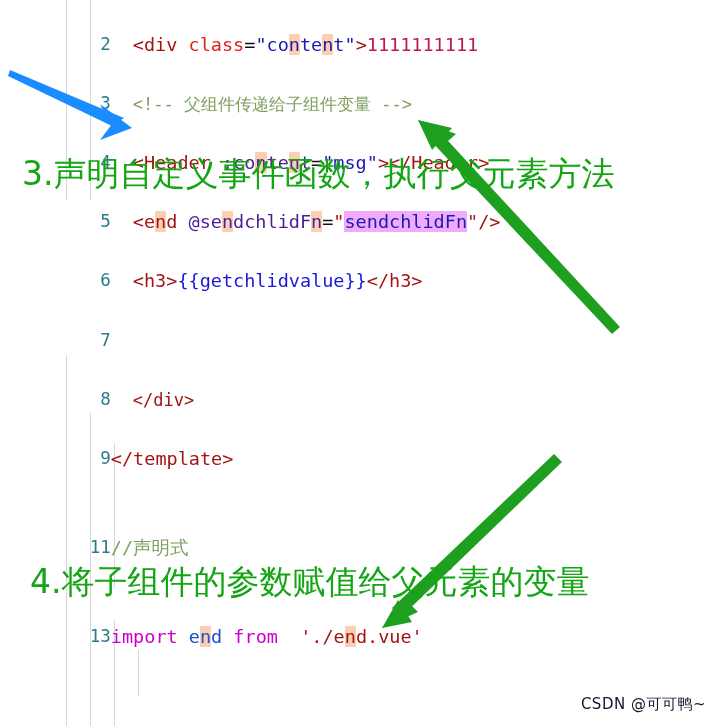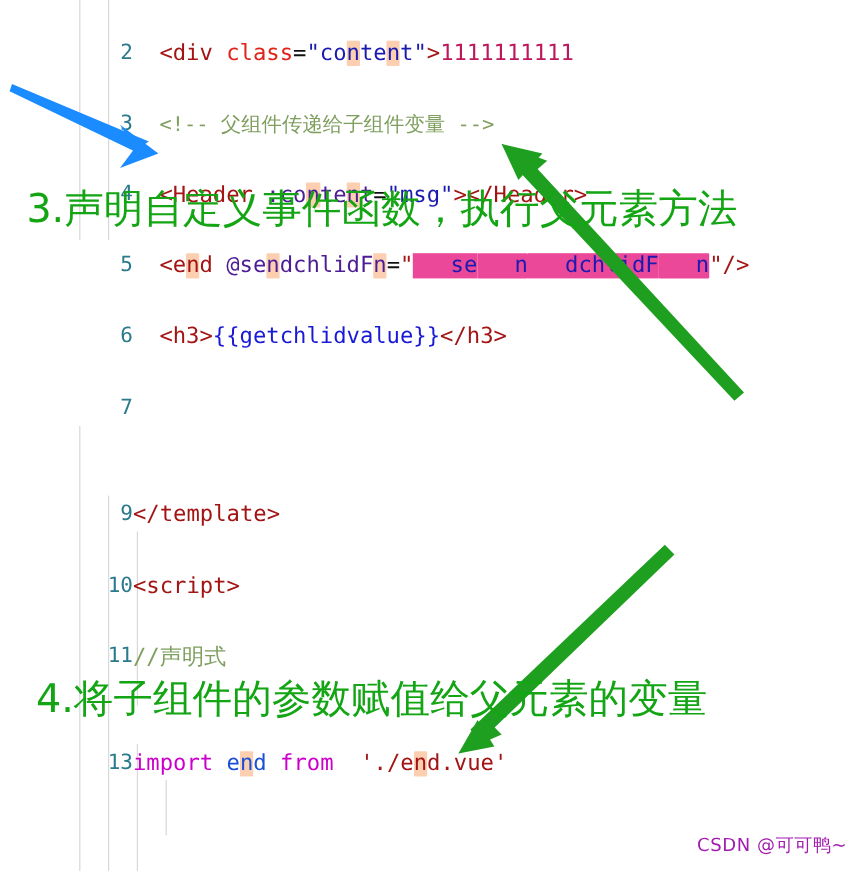--- a/index.html
+++ b/index.html
@@ -78,22 +78,21 @@
   .tok-mustache { color: #1a1ad6; }
   .tok-num      { color: #be185d; text-align: right; }
 
   
   .hl-occ {
     background: #fbcfb0;
     border-radius: 1px;
   }
   
   .hl-sel {
-    background: #ec4899;
-    padding-left: 31px;
+    background: #f0abfc;
   }
 
   
   .anno {
     position: absolute;
     font-family: "DejaVu Sans", "Liberation Sans", sans-serif;
     font-weight: 500;
     white-space: nowrap;
     pointer-events: none;
   }
@@ -110,21 +109,21 @@
     left: 0; top: 0;
     width: 720px; height: 726px;
     pointer-events: none;
   }
 
   
   .watermark {
     position: absolute;
     right: 14px;
     bottom: 12px;
-    color: #a21caf;
+    color: #0f172a;
     font-size: 15px;
     font-family: "DejaVu Sans", "Liberation Sans", sans-serif;
     letter-spacing: 0.5px;
     white-space: nowrap;
   }
 </style>
 </head>
 <body>
 
 <div id="screenshot">
@@ -158,28 +157,28 @@
     </div>
 
     <div class="code-line" style="top:118.4px;">
       <span class="gutter">6</span><span class="code-text"><span class="tok-tag">&lt;h3&gt;</span><span class="tok-mustache">{{getchlidvalue}}</span><span class="tok-tag">&lt;/h3&gt;</span></span>
     </div>
 
     <div class="code-line" style="top:148px;">
       <span class="gutter">7</span><span class="code-text"></span>
     </div>
 
+    <div class="code-line" style="top:177.6px;">
+      <span class="gutter">8</span><span class="code-text"><span class="tok-tag" style="font-size:17px;">&lt;/div&gt;</span></span>
+    </div>
 
     <div class="code-line" style="top:207.2px;">
       <span class="gutter">9</span><span class="code-text" style="padding-left:0px;"><span class="tok-tag">&lt;/template&gt;</span></span>
     </div>
 
-    <div class="code-line" style="top:236.8px;">
-      <span class="gutter">10</span><span class="code-text" style="padding-left:0px;"><span class="tok-tag">&lt;script&gt;</span></span>
-    </div>
 
     <div class="code-line" style="top:266.4px;">
       <span class="gutter">11</span><span class="code-text" style="padding-left:0px;"><span class="tok-comment">//声明式</span></span>
     </div>
 
 
     <div class="code-line" style="top:325.6px;">
       <span class="gutter">13</span><span class="code-text" style="padding-left:0px;"><span class="tok-kw">import</span> <span class="tok-ident">e</span><span class="hl-occ tok-ident">n</span><span class="tok-ident">d</span> <span class="tok-kw">from</span>  <span class="tok-strdr">'./e</span><span class="hl-occ tok-strdr">n</span><span class="tok-strdr">d.vue'</span></span>
     </div>
 

